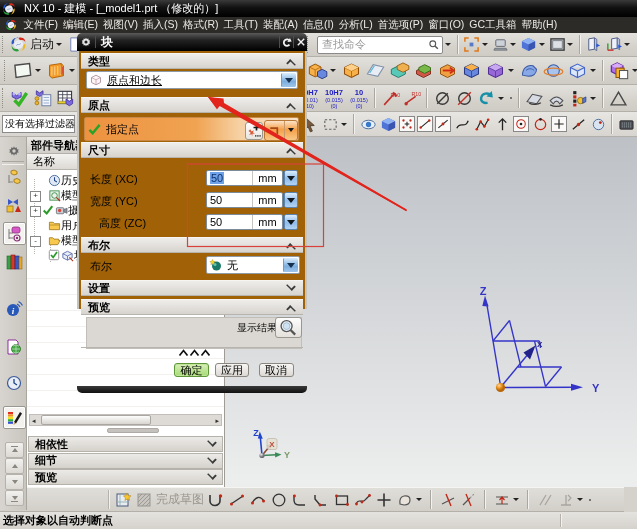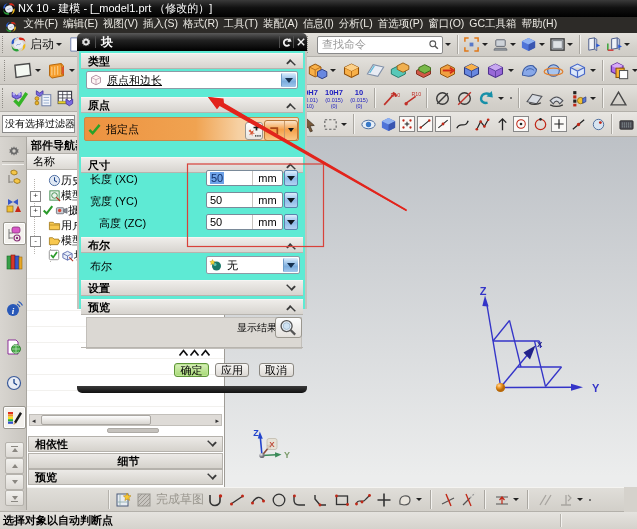--- a/index.html
+++ b/index.html
@@ -1,23 +1,23 @@
 <!DOCTYPE html>
 <html><head>
 <meta charset="utf-8">
 <style>
   html,body{margin:0;padding:0;}
   body{font-family:"Liberation Sans","DejaVu Sans",sans-serif;-webkit-font-smoothing:antialiased;}
   #app{position:relative;width:637px;height:529px;overflow:hidden;background:#d5d2cc;font-size:11px;color:#000;}
   .abs{position:absolute;}
   
   #titlebar{left:0;top:0;width:637px;height:17px;background:linear-gradient(#3a3a3a,#111 45%,#000);color:#fff;display:flex;align-items:center;}
-  #titlebar .ttext{margin-left:2px;font-size:11px;letter-spacing:0;}
+  #titlebar .ttext{margin-left:8px;font-size:11px;letter-spacing:0;}
   
-  #menubar{left:0;top:17px;width:637px;height:16px;background:#2d2b28;color:#eceae4;display:flex;align-items:flex-end;}
+  #menubar{left:0;top:17px;width:637px;height:16px;background:#2d2b28;color:#eceae4;display:flex;align-items:center;}
   .menu-item{padding:1px 2.5px 2px 2.5px;font-size:10.5px;white-space:nowrap;}
   
   .tbrow{left:0;width:637px;background:linear-gradient(#e3e1dc,#d5d2cc 60%,#cfccc6);border-bottom:1px solid #b3b0aa;box-sizing:border-box;}
   #row1{top:33px;height:24px;}
   #row2{top:57px;height:28px;}
   #row3{top:85px;height:27px;}
   #row4{top:112px;height:25px;background:linear-gradient(#e8e6e2,#d8d5d0);}
   .tb{display:flex;align-items:center;height:100%;}
   .ic{display:inline-block;flex:0 0 auto;}
   .tsep{width:1px;height:80%;background:#aaa7a1;border-right:1px solid #f3f2ef;margin:0 3px;flex:0 0 auto;}
@@ -73,21 +73,21 @@
   #statusbar{left:0;top:512px;width:637px;height:17px;background:linear-gradient(#e5e3df,#d5d2cc);display:flex;align-items:center;}
   #statusbar .msg{font-weight:bold;margin-left:3px;font-size:11px;}
   #statusbar .ssep{position:absolute;left:560px;top:2px;width:1px;height:13px;background:#b5b2ac;border-right:1px solid #f2f1ee;}
   
   #dialog{left:77px;top:33px;width:230px;height:360px;z-index:10;}
   #dlg-title{position:absolute;left:0;top:0;width:230px;height:18px;background:linear-gradient(#5a5a5a,#222 40%,#000);border-radius:5px 5px 0 0;display:flex;align-items:center;color:#fff;}
   #dlg-title .dtext{font-weight:bold;font-size:12px;margin-left:5px;}
   #dlg-title .dbtns{margin-left:auto;display:flex;align-items:center;height:100%;}
   #dlg-title .dsep{width:1px;height:62%;background:#4e4e4e;}
   #dlg-title .dbtn{width:13px;height:100%;display:flex;align-items:center;justify-content:center;color:#eee;font-size:11px;}
-  #dlg-body{position:absolute;left:0;top:18px;width:230px;height:258px;background:#5eead4;border-left:2px solid #c6c3bd;border-right:2px solid #c6c3bd;box-sizing:border-box;}
+  #dlg-body{position:absolute;left:0;top:18px;width:230px;height:258px;background:#a16207;border-left:2px solid #c6c3bd;border-right:2px solid #c6c3bd;box-sizing:border-box;}
   #dlg-bottom{position:absolute;left:0;top:353px;width:230px;height:7px;background:linear-gradient(#3a3a3a,#111);border-radius:0 0 5px 5px;}
   .dsec{position:absolute;left:2px;width:222px;height:16px;background:linear-gradient(#efedea,#d7d4cf);border-top:1px solid #f6f5f3;border-bottom:1px solid #b7b4ae;display:flex;align-items:center;box-sizing:border-box;}
   .dsec b{margin-left:7px;font-size:11px;font-weight:bold;}
   .dsec .chev{margin-left:auto;margin-right:6px;}
   .dfield{position:absolute;display:flex;align-items:center;background:#fff;border:1px solid #8e9aa6;border-radius:2px;box-sizing:border-box;}
   .combo-btn{position:absolute;right:1px;top:1px;bottom:1px;width:14px;background:linear-gradient(#dcEEfd,#7cadde 60%,#9fc6ec);border-left:1px solid #6f9cc8;border-radius:1.5px;display:flex;align-items:center;justify-content:center;}
   .combo-btn:after{content:"";width:0;height:0;border-left:4px solid transparent;border-right:4px solid transparent;border-top:5px solid #15304f;}
   .dlabel{position:absolute;font-size:11px;white-space:nowrap;}
   .spin{position:absolute;width:14px;height:16px;background:linear-gradient(#dcedfc,#8fbcea 55%,#b3d2f2);border:1px solid #5a83ad;border-radius:2px;display:flex;align-items:center;justify-content:center;box-sizing:border-box;}
   .spin:after{content:"";width:0;height:0;border-left:4px solid transparent;border-right:4px solid transparent;border-top:5px solid #101820;}
@@ -542,21 +542,21 @@
       <div id="hscroll">
         <div class="ar" style="left:2px;">◂</div>
         <div class="thumb"></div>
         <div class="ar" style="right:2px;">▸</div>
       </div>
       <div id="splitter"></div>
       <div class="navsec" style="top:299px;">
           <b>相依性</b>
           <div class="chev down"></div>
         </div>
-      <div class="navsec" style="top:315.5px;flex-direction:column;">
+      <div class="navsec" style="top:315.5px;">
           <b>细节</b>
           <div class="chev down"></div>
         </div>
       <div class="navsec" style="top:332px;">
           <b>预览</b>
           <div class="chev down"></div>
         </div>
     </div>
   </div>
 
@@ -681,21 +681,21 @@
    </div>
         <div style="position:absolute;left:184.5px;top:68.5px;width:34px;height:21.5px;background:linear-gradient(#fbe3c8,#f5a049 45%,#f8c888);border:1px solid #b87838;border-radius:3px;display:flex;align-items:center;box-sizing:border-box;">
      <svg class="ic" width="15" height="15" style="margin-left:2px">
             <use href="#sym-inferred"></use>
           </svg>
      <div style="width:1px;height:100%;background:#c8996a;margin-left:2px;"></div>
      <div style="flex:1;display:flex;align-items:center;justify-content:center;">
        <div style="width:0;height:0;border-left:3.5px solid transparent;border-right:3.5px solid transparent;border-top:4.5px solid #181818;"></div>
      </div>
    </div>
-        <div class="dsec" style="top: 106px;">
+        <div class="dsec" style="top: 91px;">
           <b>尺寸</b>
           <div class="chev up"></div>
         </div>
         <span class="dlabel" style="left:11px;top:121px;">长度 (XC)</span>
         <div class="dfield" style="left:127px;top:119px;width:77px;height:16px;border-color:#7a8a99;">
        <span style="margin-left:3px;background:#6ea2e8;color:#10306a;padding:0 1px;">50</span>
        <div style="position:absolute;right:0;top:0;bottom:0;width:29px;border-left:1px solid #c8c5c0;display:flex;align-items:center;justify-content:center;">
             <span>mm</span>
           </div>
      </div>

